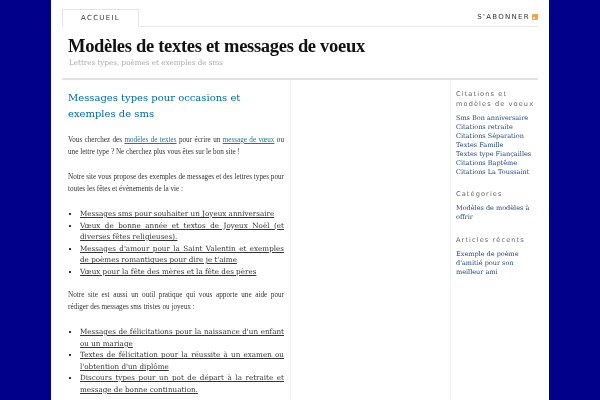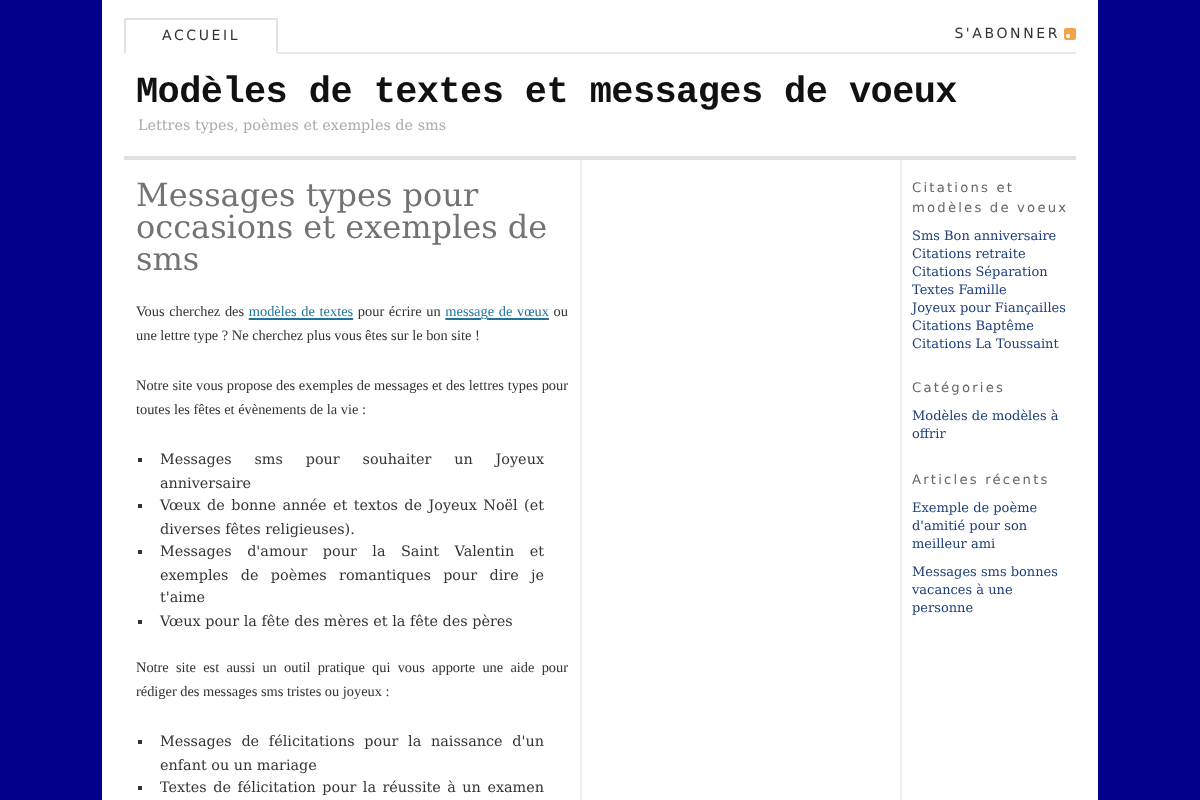--- a/index.html
+++ b/index.html
@@ -29,40 +29,40 @@
     display:inline-block; width:6px; height:6px; background:#f3a44a; border-radius:1px;
     vertical-align:-1px; margin-left:2px; position:relative;
   }
   #rss-icon::after {
     content:""; position:absolute; left:1px; bottom:1px; width:2px; height:2px;
     background:#fff; border-radius:50%;
   }
   
   #site-title {
     position:absolute; left:17px; top:36px;
-    font-family:Liberation Mono, monospace; font-weight:bold; font-size:18.5px;
+    font-family:Liberation Serif, serif; font-weight:bold; font-size:18.5px;
     color:#111; letter-spacing:-0.3px; white-space:nowrap;
   }
   #site-desc {
     position:absolute; left:18px; top:58px;
     font-size:7.2px; color:#aaa; white-space:nowrap;
   }
   #header-rule { position:absolute; left:11px; right:11px; top:78px; height:2px; background:#e2e2e2; }
   
   #content { position:absolute; left:11px; top:80px; width:228px; height:320px; border-right:1px solid #eee; }
   #middle { position:absolute; left:240px; top:80px; width:159px; height:320px; border-right:1px solid #eee; }
   #sidebar { position:absolute; left:400px; top:80px; width:87px; height:304px; }
 
   #content-inner { padding:10px 6px 0 6px; }
   h2 {
-    margin:0 0 12px 0; font-weight:normal; font-size:16px; line-height:16px; color:#737373;
+    margin:0 0 12px 0; font-weight:normal; font-size:10px; line-height:16px; color:#0369a1;
   }
   .para { font-size:7.2px; line-height:12px; text-align:justify; margin:0 0 13px 0; color:#333;font-family:Liberation Serif, serif; }
   .para a { color:#21759b; text-decoration:underline; }
-  ul { margin:0 12px 12px 0; padding:0 0 0 12px; }
+  ul { margin:0 0 12px 0; padding:0 0 0 12px;text-decoration:underline; }
   li { font-size:7.2px; line-height:11.5px; text-align:justify; color:#333; list-style:square; }
 
   .widget-title {
     font-family:"DejaVu Sans", sans-serif; font-size:6.6px; letter-spacing:1.1px;
     color:#666; line-height:10px; margin:0 0 5px 0;
   }
   .widget { padding:10px 0 0 5px; }
   .widget a {
     display:block; font-size:6.5px; line-height:9px; color:#1d3f7a; text-decoration:none;
   }
@@ -107,28 +107,27 @@
 
   <div id="middle"></div>
 
   <div id="sidebar">
     <div class="widget" style="padding-top:9px;">
       <div class="widget-title">Citations et modèles de voeux</div>
       <a>Sms Bon anniversaire</a>
       <a>Citations retraite</a>
       <a>Citations Séparation</a>
       <a>Textes Famille</a>
-      <a>Joyeux pour Fiançailles</a>
+      <a>Textes type Fiançailles</a>
       <a>Citations Baptême</a>
       <a>Citations La Toussaint</a>
     </div>
     <div class="widget spaced" style="padding-top:12px;">
       <div class="widget-title">Catégories</div>
       <a>Modèles de modèles à offrir</a>
     </div>
     <div class="widget spaced" style="padding-top:8px;">
       <div class="widget-title">Articles récents</div>
       <a>Exemple de poème d'amitié pour son meilleur ami</a>
-      <a>Messages sms bonnes vacances à une personne</a>
     </div>
   </div>
 
 </div>
 
 </body></html>

